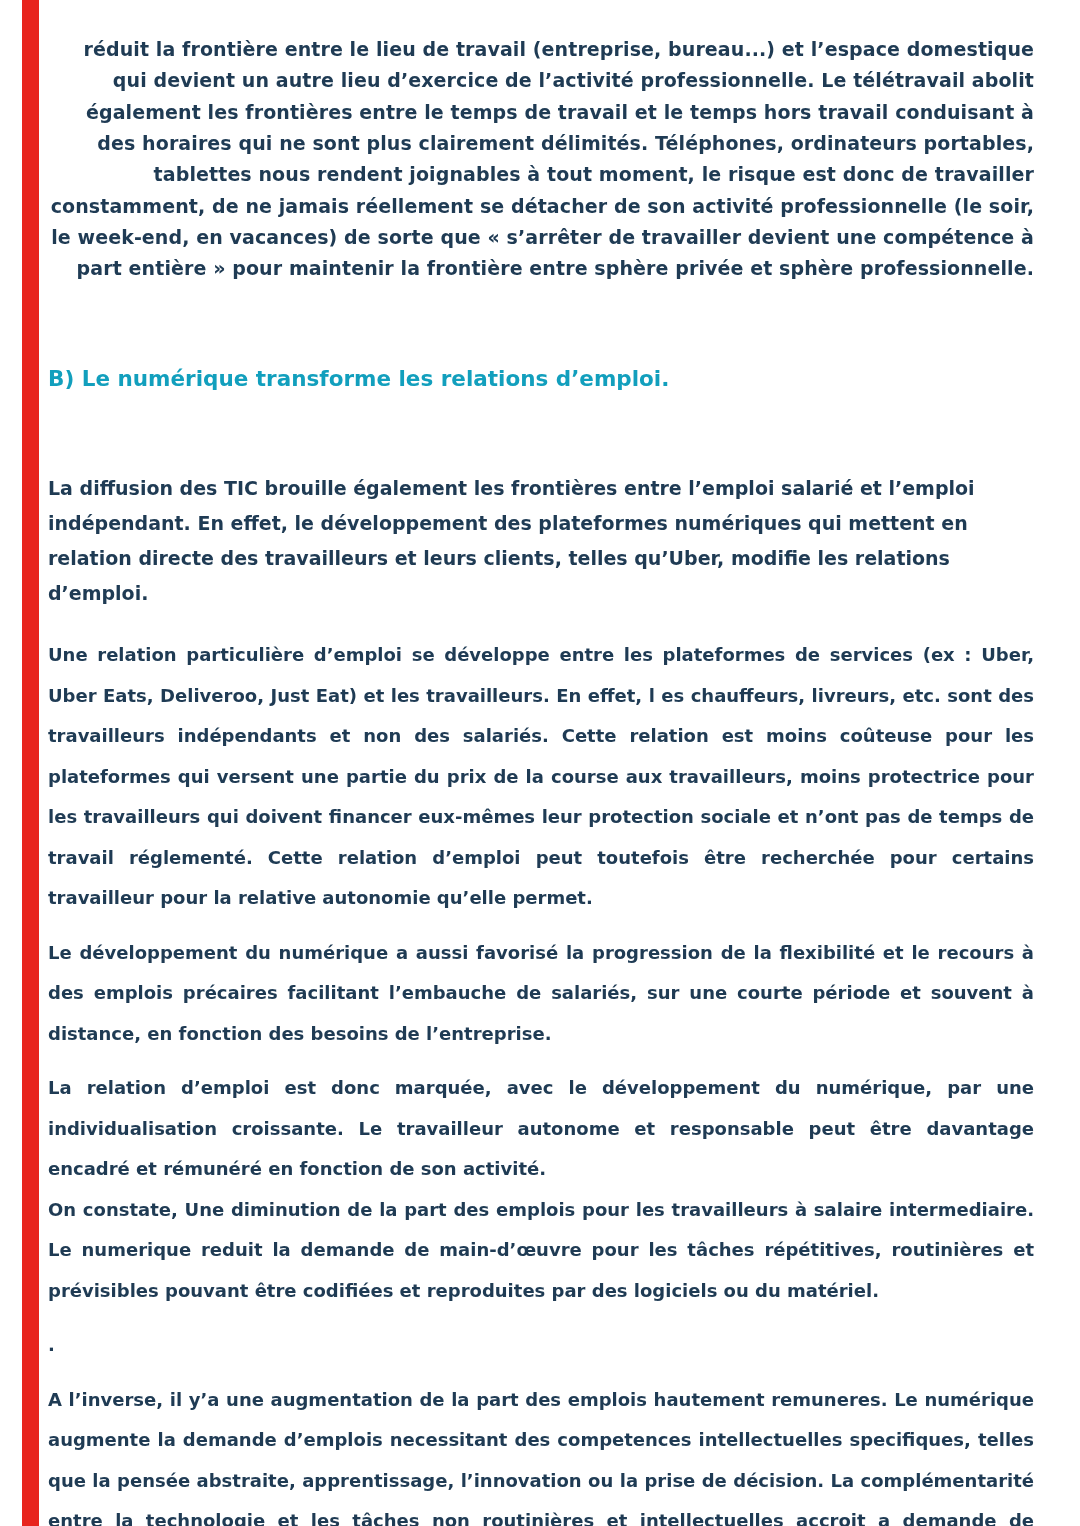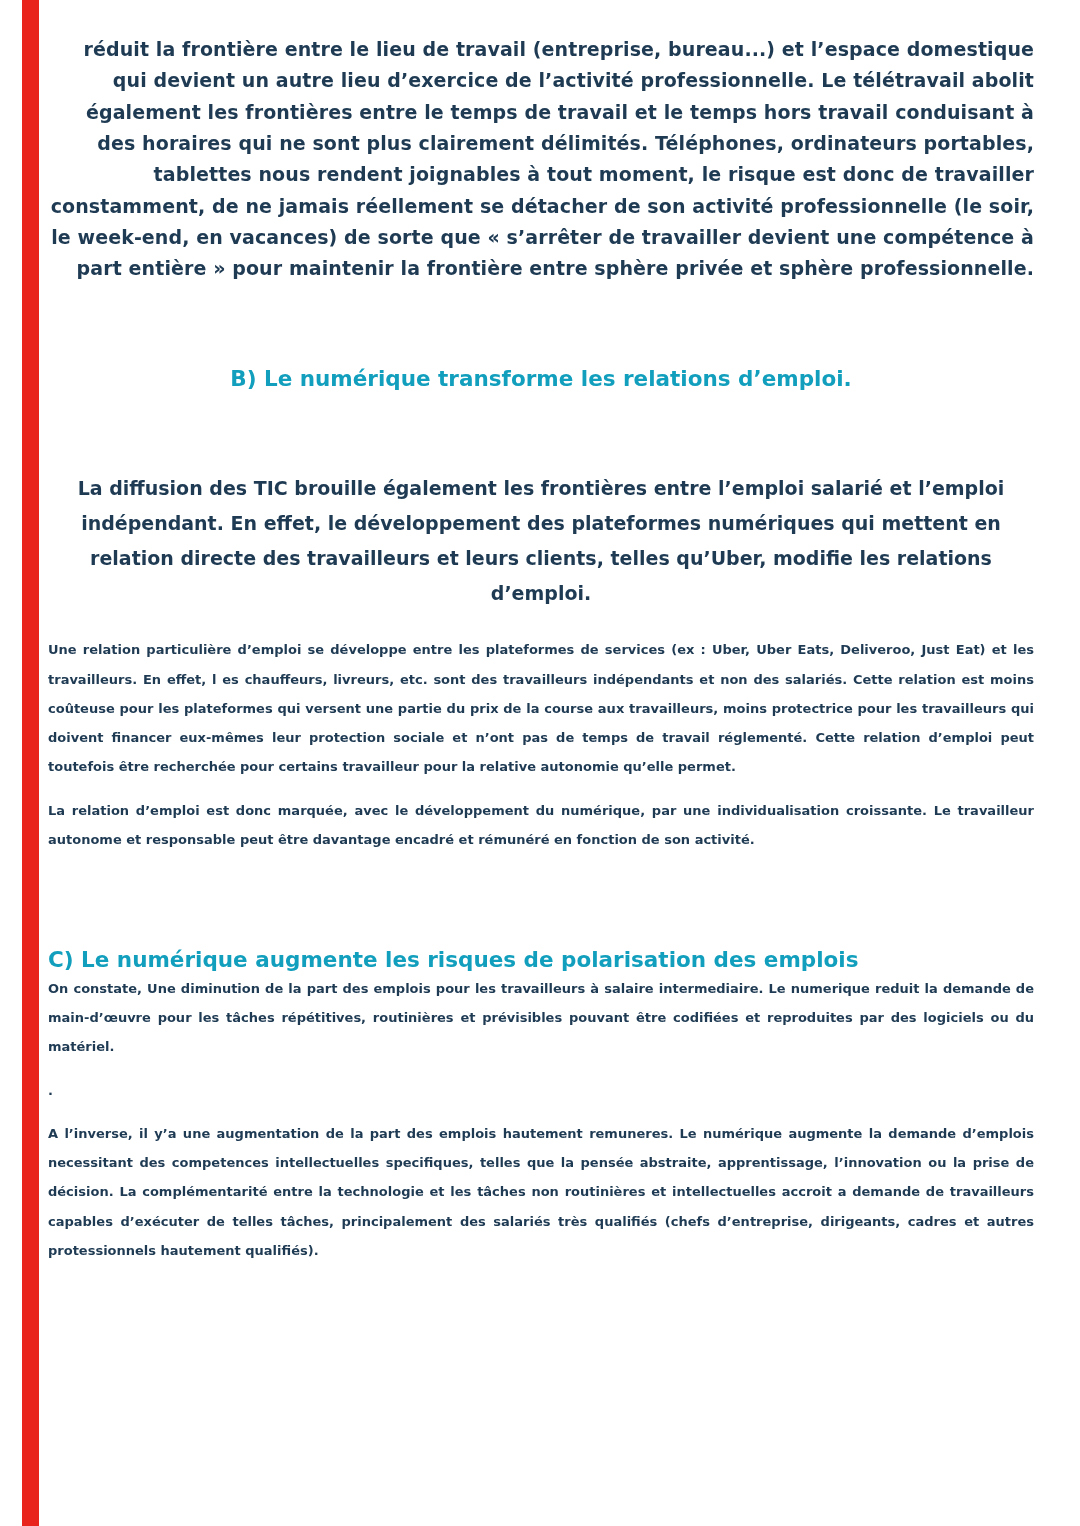--- a/index.html
+++ b/index.html
@@ -29,29 +29,28 @@
     font-size: 19px;
     line-height: 1.65;
     letter-spacing: 0.1px;
     text-align: right;
   }
   .heading {
     color: #129fbd;
     font-size: 21.5px;
     line-height: 1.3;
   }
-  .heading-b { margin-top: 80px; text-align: center; }
+  .heading-b { margin-top: 80px; }
   .lead {
     margin-top: 78px;
     font-size: 19px;
     line-height: 1.85;
-    text-align: center;
   }
   .p-sm {
-    font-size: 13px;
+    font-size: 18px;
     line-height: 2.25;
     text-align: justify;
   }
   .p-sm + .p-sm { margin-top: 14px; }
   .group-sm { margin-top: 24px; }
   .heading-c { margin-top: 92px; }
   .c-definition {
     margin-top: 38px;
     font-size: 19px;
     line-height: 1.65;
@@ -76,24 +75,24 @@
   <div class="content">
 
     <p class="p-lg">réduit la frontière entre le lieu de travail (entreprise, bureau...) et l’espace domestique qui devient un autre lieu d’exercice de l’activité professionnelle. Le télétravail abolit également les frontières entre le temps de travail et le temps hors travail conduisant à des horaires qui ne sont plus clairement délimités. Téléphones, ordinateurs portables, tablettes nous rendent joignables à tout moment, le risque est donc de travailler constamment, de ne jamais réellement se détacher de son activité professionnelle (le soir, le week-end, en vacances) de sorte que « s’arrêter de travailler devient une compétence à part entière » pour maintenir la frontière entre sphère privée et sphère professionnelle.</p>
 
     <h2 class="heading heading-b">B) Le numérique transforme les relations d’emploi.</h2>
 
     <p class="lead">La diffusion des TIC brouille également les frontières entre l’emploi salarié et l’emploi indépendant. En effet, le développement des plateformes numériques qui mettent en relation directe des travailleurs et leurs clients, telles qu’Uber, modifie les relations d’emploi.</p>
 
     <div class="group-sm">
       <p class="p-sm">Une relation particulière d’emploi se développe entre les plateformes de services (ex : Uber, Uber Eats, Deliveroo, Just Eat) et les travailleurs. En effet,  l es chauffeurs, livreurs, etc. sont des travailleurs indépendants et non des salariés. Cette relation est moins coûteuse pour les plateformes qui versent une partie du prix de la course aux travailleurs, moins protectrice pour les travailleurs qui doivent financer eux-mêmes leur protection sociale et n’ont pas de temps de travail réglementé. Cette relation d’emploi peut toutefois être recherchée pour certains travailleur pour la relative autonomie qu’elle permet.</p>
+      <p class="p-sm">Le développement du numérique a aussi favorisé la progression de la flexibilité et le recours à des emplois précaires facilitant l’embauche de salariés, sur une courte période et souvent à distance, en fonction des besoins de l’entreprise.</p>
       <p class="p-sm">La relation d’emploi est donc marquée, avec le développement du numérique, par une individualisation croissante. Le travailleur autonome et responsable peut être davantage encadré et rémunéré en fonction de son activité.</p>
     </div>
 
-    <h2 class="heading heading-c">C) Le  numérique augmente les risques de polarisation des emplois</h2>
 
 
 
     <p class="p-sm c-para-1">On constate, Une  diminution de la part des emplois pour les travailleurs à salaire intermediaire. Le numerique reduit la demande de main-d’œuvre pour les tâches répétitives, routinières et prévisibles pouvant être codifiées et reproduites par des logiciels ou du matériel.</p>
 
     <p class="p-sm lone-dot">.</p>
 
     <p class="p-sm c-para-2">A l’inverse, il y’a une augmentation de la part des emplois hautement remuneres. Le numérique augmente la demande d’emplois necessitant des competences intellectuelles specifiques, telles que la pensée abstraite, apprentissage, l’innovation ou la prise de décision. La complémentarité entre la technologie et les tâches non routinières et intellectuelles accroit a demande de travailleurs capables d’exécuter de telles tâches, principalement des salariés très qualifiés (chefs d’entreprise, dirigeants, cadres et autres protessionnels hautement qualifiés).</p>
 
   </div>

